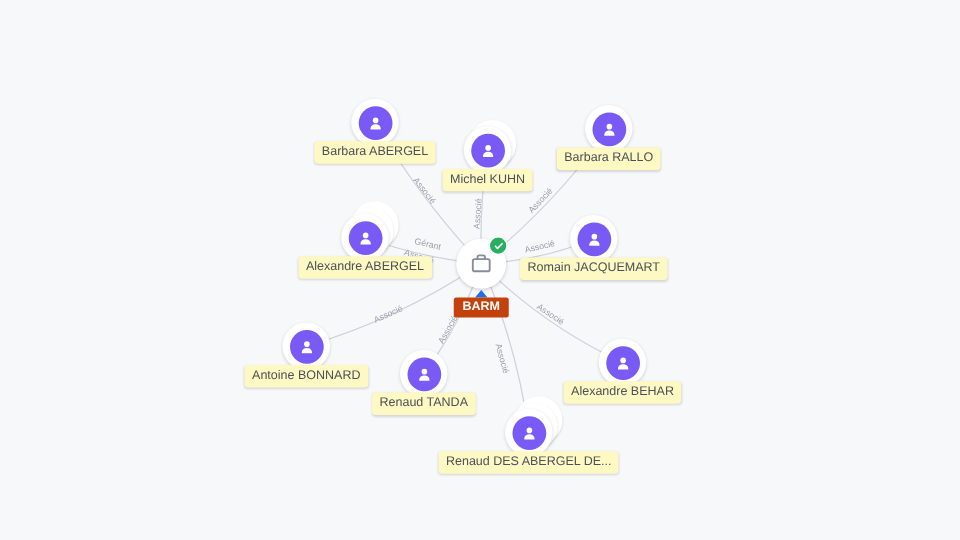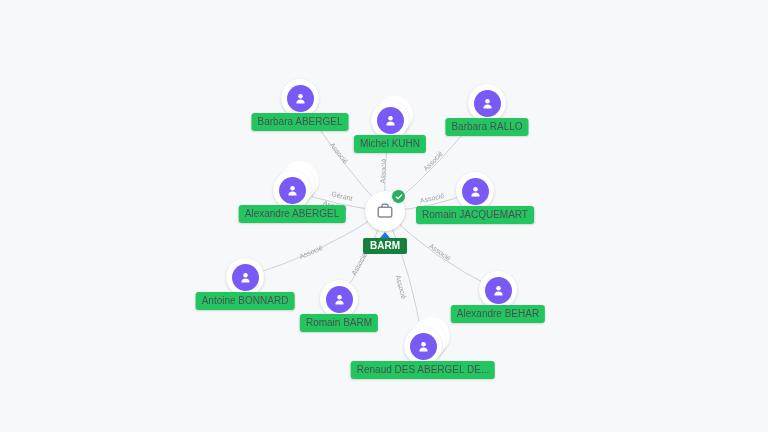--- a/index.html
+++ b/index.html
@@ -37,21 +37,21 @@
     display:flex; align-items:center; justify-content:center;
   }
   .person-inner {
     width:27px; height:27px; border-radius:50%;
     background:#7a5af5;
     display:flex; align-items:center; justify-content:center;
   }
   .name-label {
     position:absolute; left:0; top:15px;
     transform:translateX(-50%);
-    background:#22c55e; color:#4b5058;
+    background:#fef9c3; color:#4b5058;
     font-size:10px; line-height:12px;
     padding:3px 6px; border-radius:3px;
     box-shadow:0 1px 2px rgba(0,0,0,0.14);
     white-space:nowrap;
     z-index:3;
   }
 
   #center-node { position:absolute; width:0; height:0; cursor:pointer; z-index:4; }
   .center-avatar {
     position:absolute; left:-20px; top:-20px;
@@ -68,21 +68,21 @@
   .pin-triangle {
     position:absolute; left:-5px; top:21px;
     width:0; height:0;
     border-left:5px solid transparent;
     border-right:5px solid transparent;
     border-bottom:6px solid #1a73e8;
   }
   .center-label {
     position:absolute; left:0; top:27px;
     transform:translateX(-50%);
-    background:#15803d; color:#fff;
+    background:#c2410c; color:#fff;
     font-size:10px; font-weight:bold; line-height:12px;
     padding:2px 7px; border-radius:2px;
     white-space:nowrap;
   }
 </style>
 </head>
 <body>
 
 <div id="canvas">
   <svg id="edge-layer" width="768" height="432" xmlns="http://www.w3.org/2000/svg">
@@ -178,21 +178,21 @@
       </div>
       <div class="person-node" style="left: 339px; top: 299px;">
         <div class="person-avatar">
           <div class="person-inner">
             <svg width="15" height="15" viewBox="0 0 24 24" fill="#ffffff">
               <circle cx="12" cy="8.5" r="3.6"></circle>
               <path d="M12 13.5c-4.1 0-6.5 2.3-6.5 5.1V20h13v-1.4c0-2.8-2.4-5.1-6.5-5.1z"></path>
             </svg>
           </div>
         </div>
-        <div class="name-label">Romain BARM</div>
+        <div class="name-label">Renaud TANDA</div>
       </div>
       <div class="person-node" style="left: 498px; top: 290px;">
         <div class="person-avatar">
           <div class="person-inner">
             <svg width="15" height="15" viewBox="0 0 24 24" fill="#ffffff">
               <circle cx="12" cy="8.5" r="3.6"></circle>
               <path d="M12 13.5c-4.1 0-6.5 2.3-6.5 5.1V20h13v-1.4c0-2.8-2.4-5.1-6.5-5.1z"></path>
             </svg>
           </div>
         </div>

